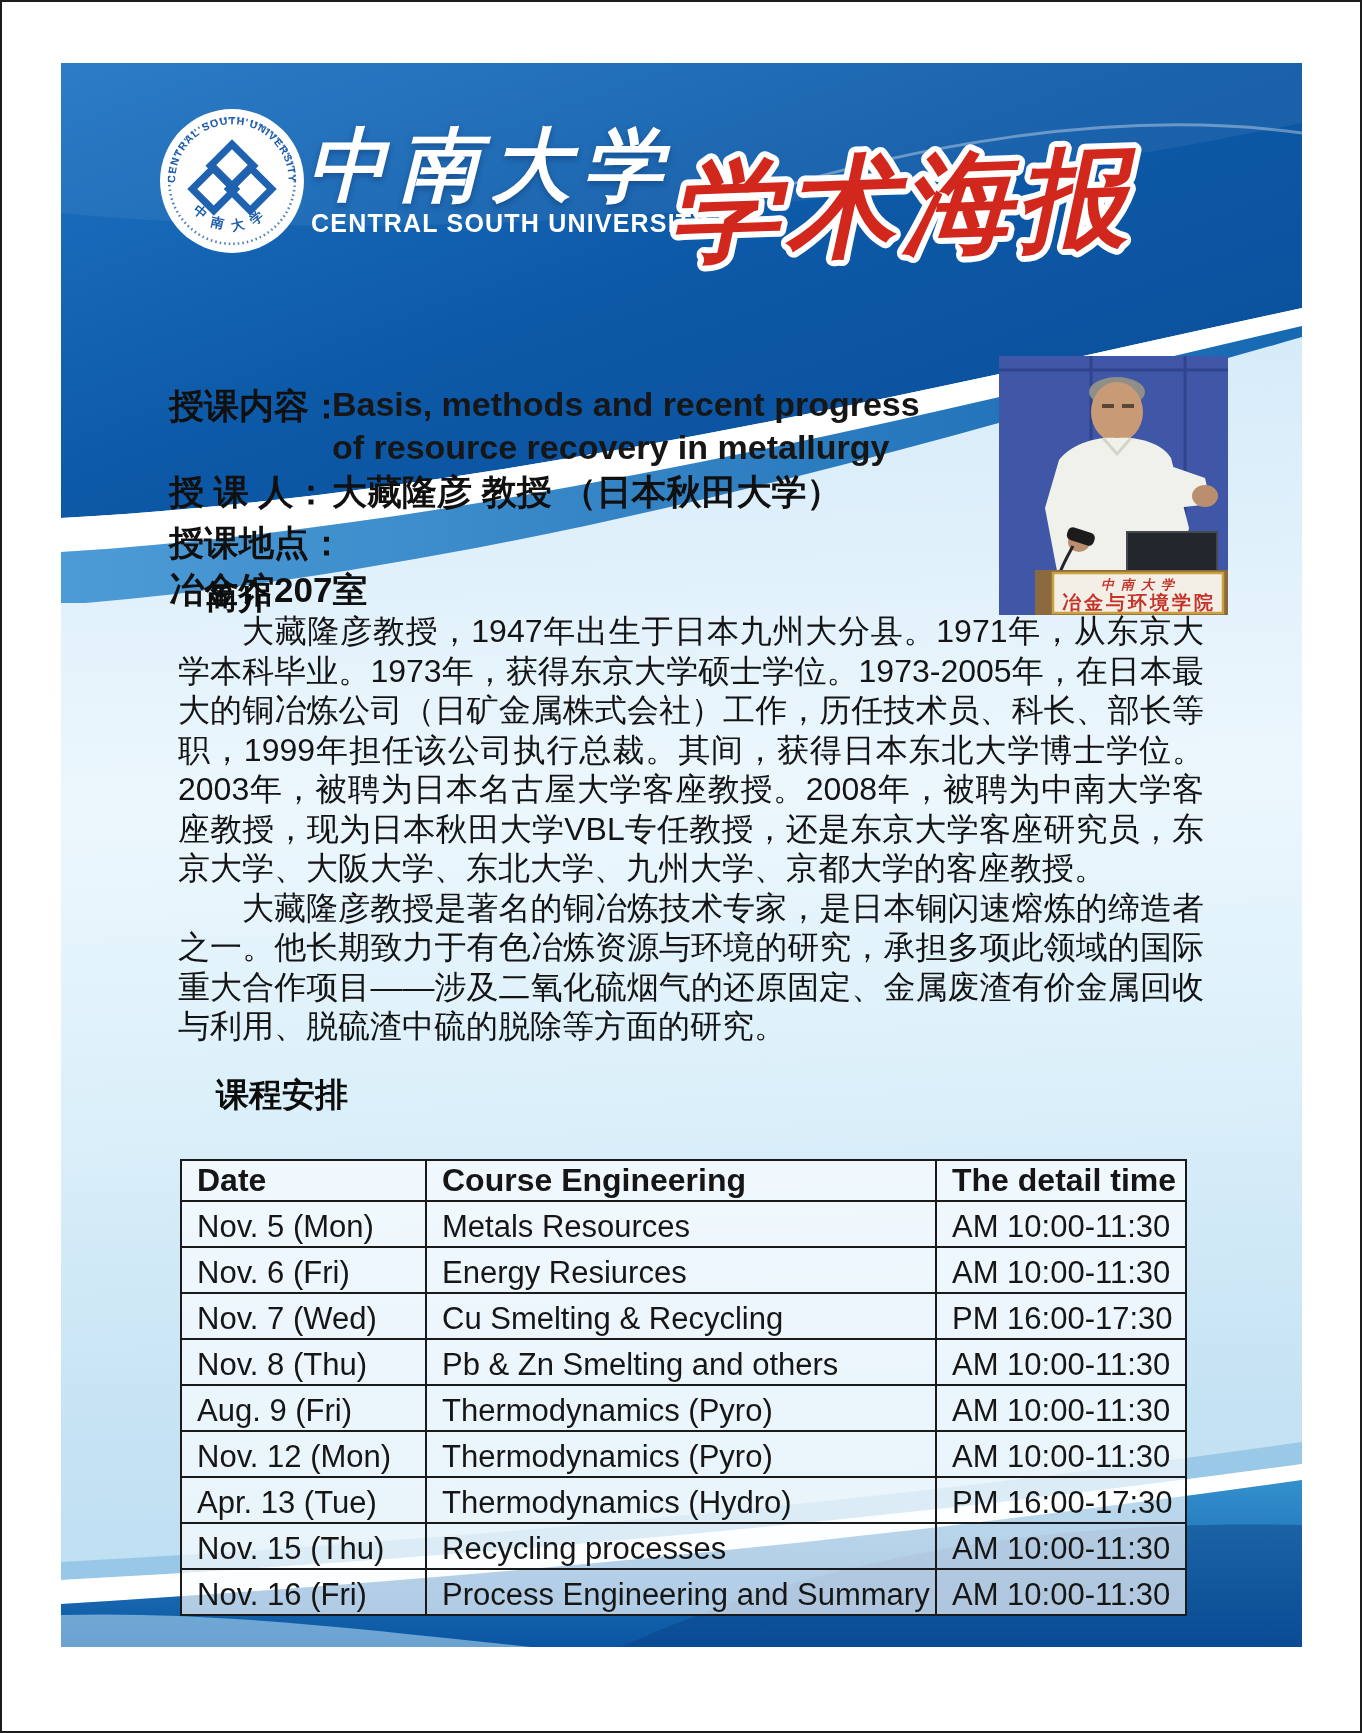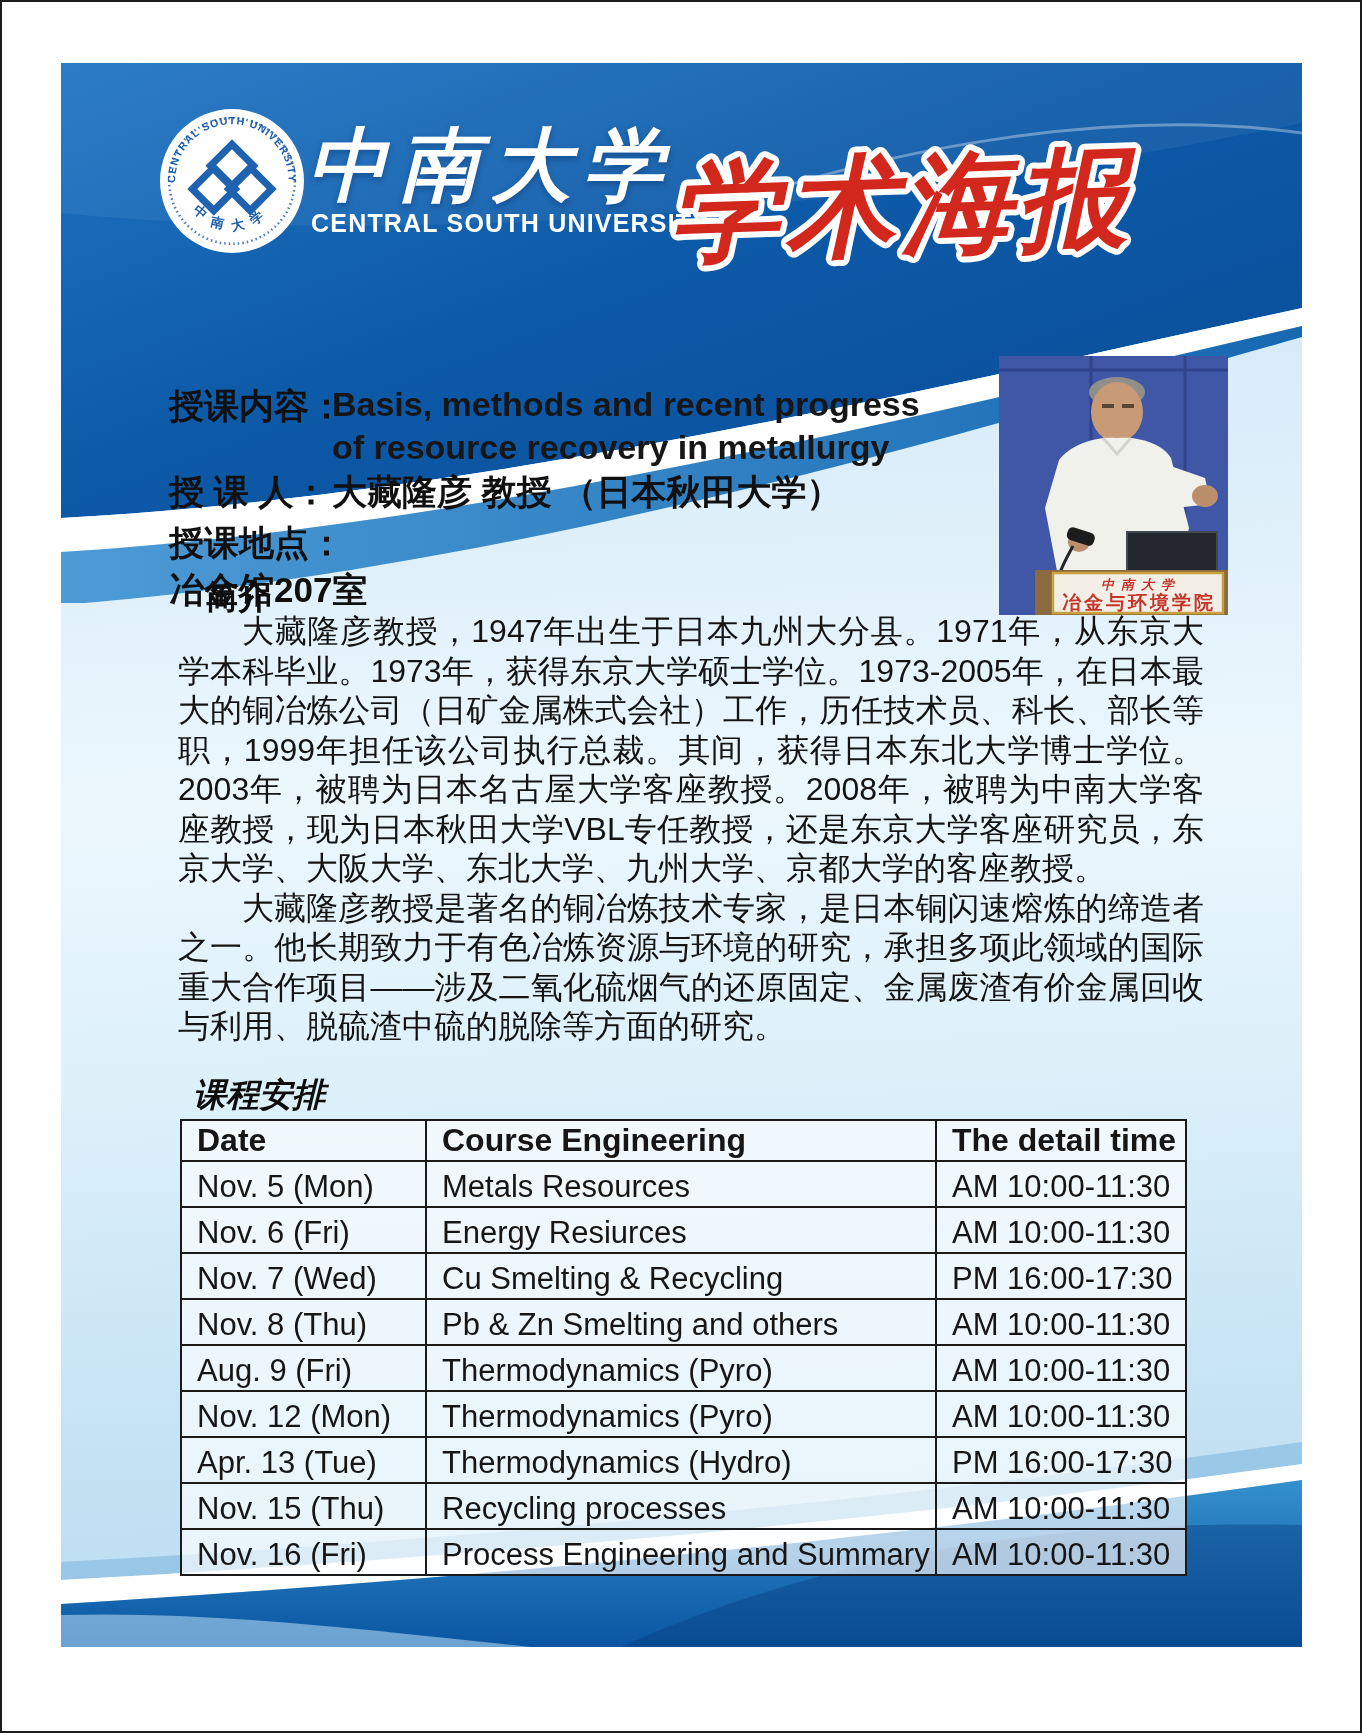--- a/index.html
+++ b/index.html
@@ -39,23 +39,23 @@
   .row-lecturer { left:108px; top:406px; }
   .row-location { left:108px; top:457px;flex-direction:column; }
 
   .bio-title { position:absolute; left:144px; top:512px; font-size:33px; font-weight:bold; color:#0d0d0d; }
   .bio-text {
     position:absolute; left:117px; top:549px; width:1026px;
     font-size:32px; line-height:39.5px; text-align:justify; color:#141414;
   }
   .bio-text p { margin:0; text-indent:2em; }
 
-  .schedule-title { position:absolute; left:132px; top:1010px; font-size:33px; font-weight:bold; color:#0d0d0d;font-style:italic; }
+  .schedule-title { position:absolute; left:155px; top:1010px; font-size:33px; font-weight:bold; color:#0d0d0d; }
   .schedule-table {
-    position:absolute; left:119px; top:1056px; width:1005px; z-index:3;
+    position:absolute; left:119px; top:1096px; width:1005px; z-index:3;
     border-collapse:collapse; table-layout:fixed;
   }
   .schedule-table th, .schedule-table td {
     border:2px solid #1a1a1a; text-align:left; overflow:hidden;
     background:rgba(252,254,255,0.68); color:#161616; white-space:nowrap;
   }
   .schedule-table th { font-size:32px; font-weight:bold; height:36px; padding:1px 6px 1px 15px; }
   .schedule-table td { font-size:31px; font-weight:normal; height:37px; padding:6px 6px 1px 15px; }
 
   .photo-frame { position:absolute; left:938px; top:293px; width:229px; height:259px; z-index:3; }

